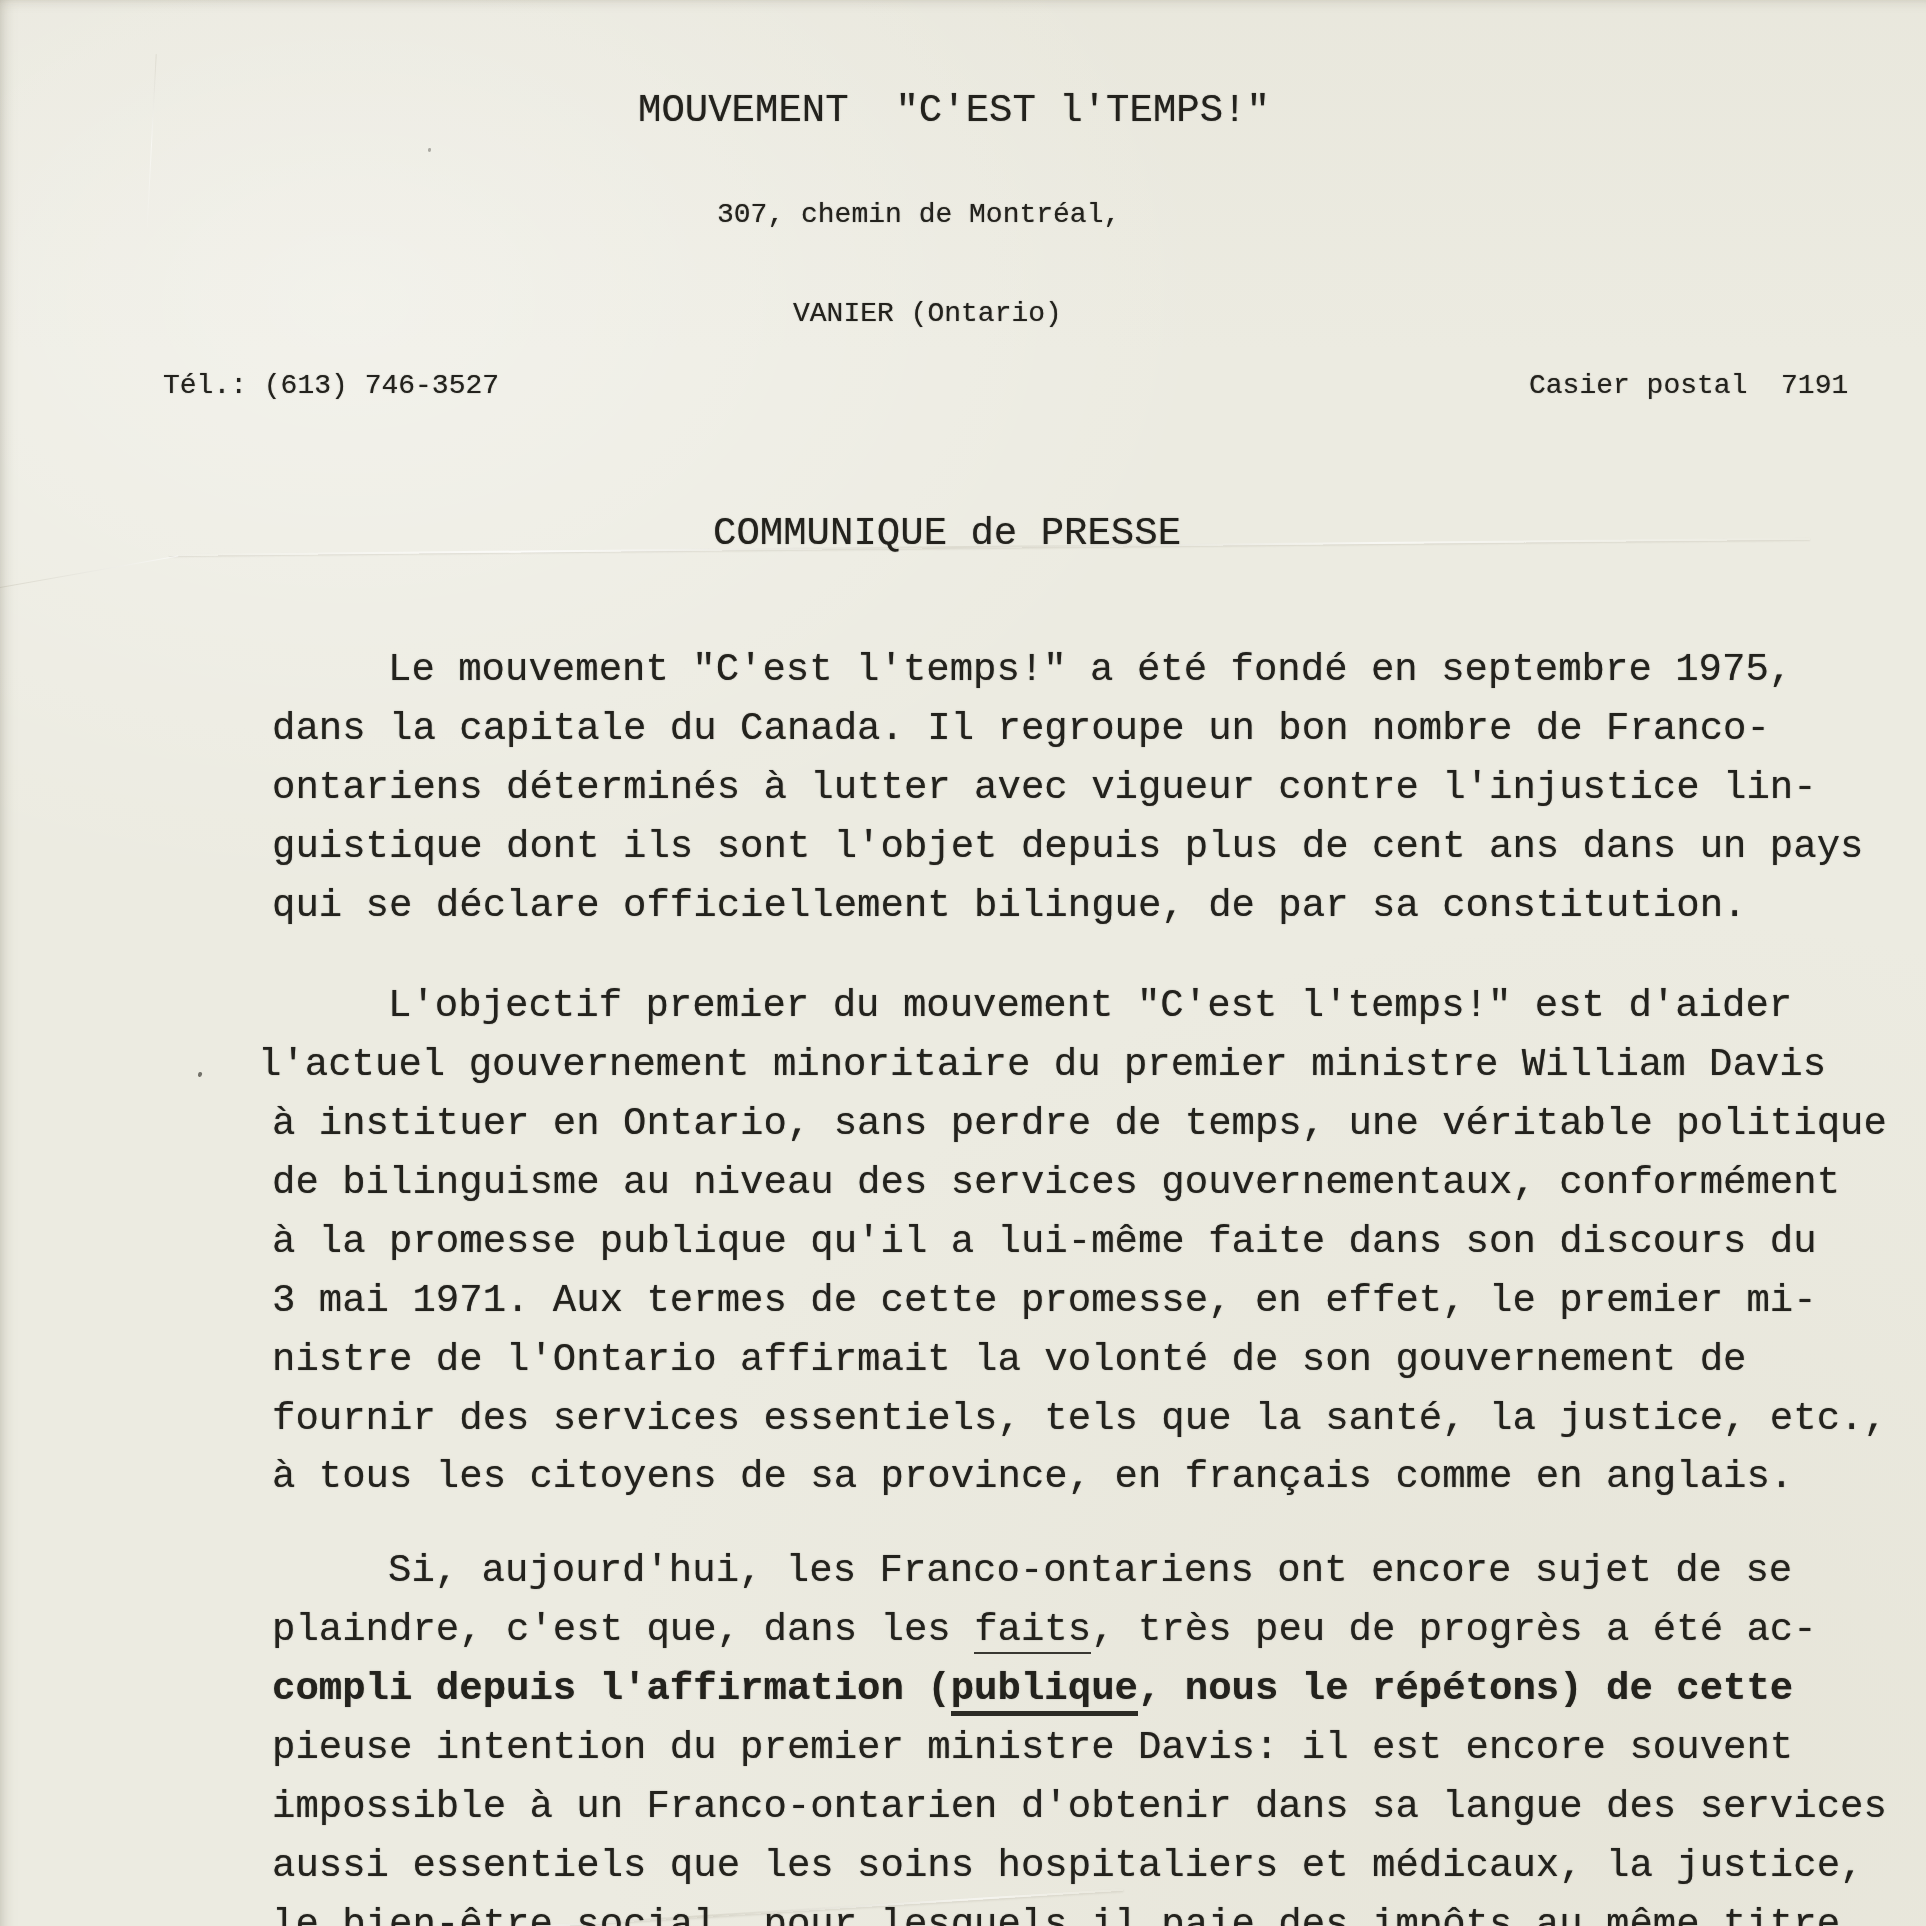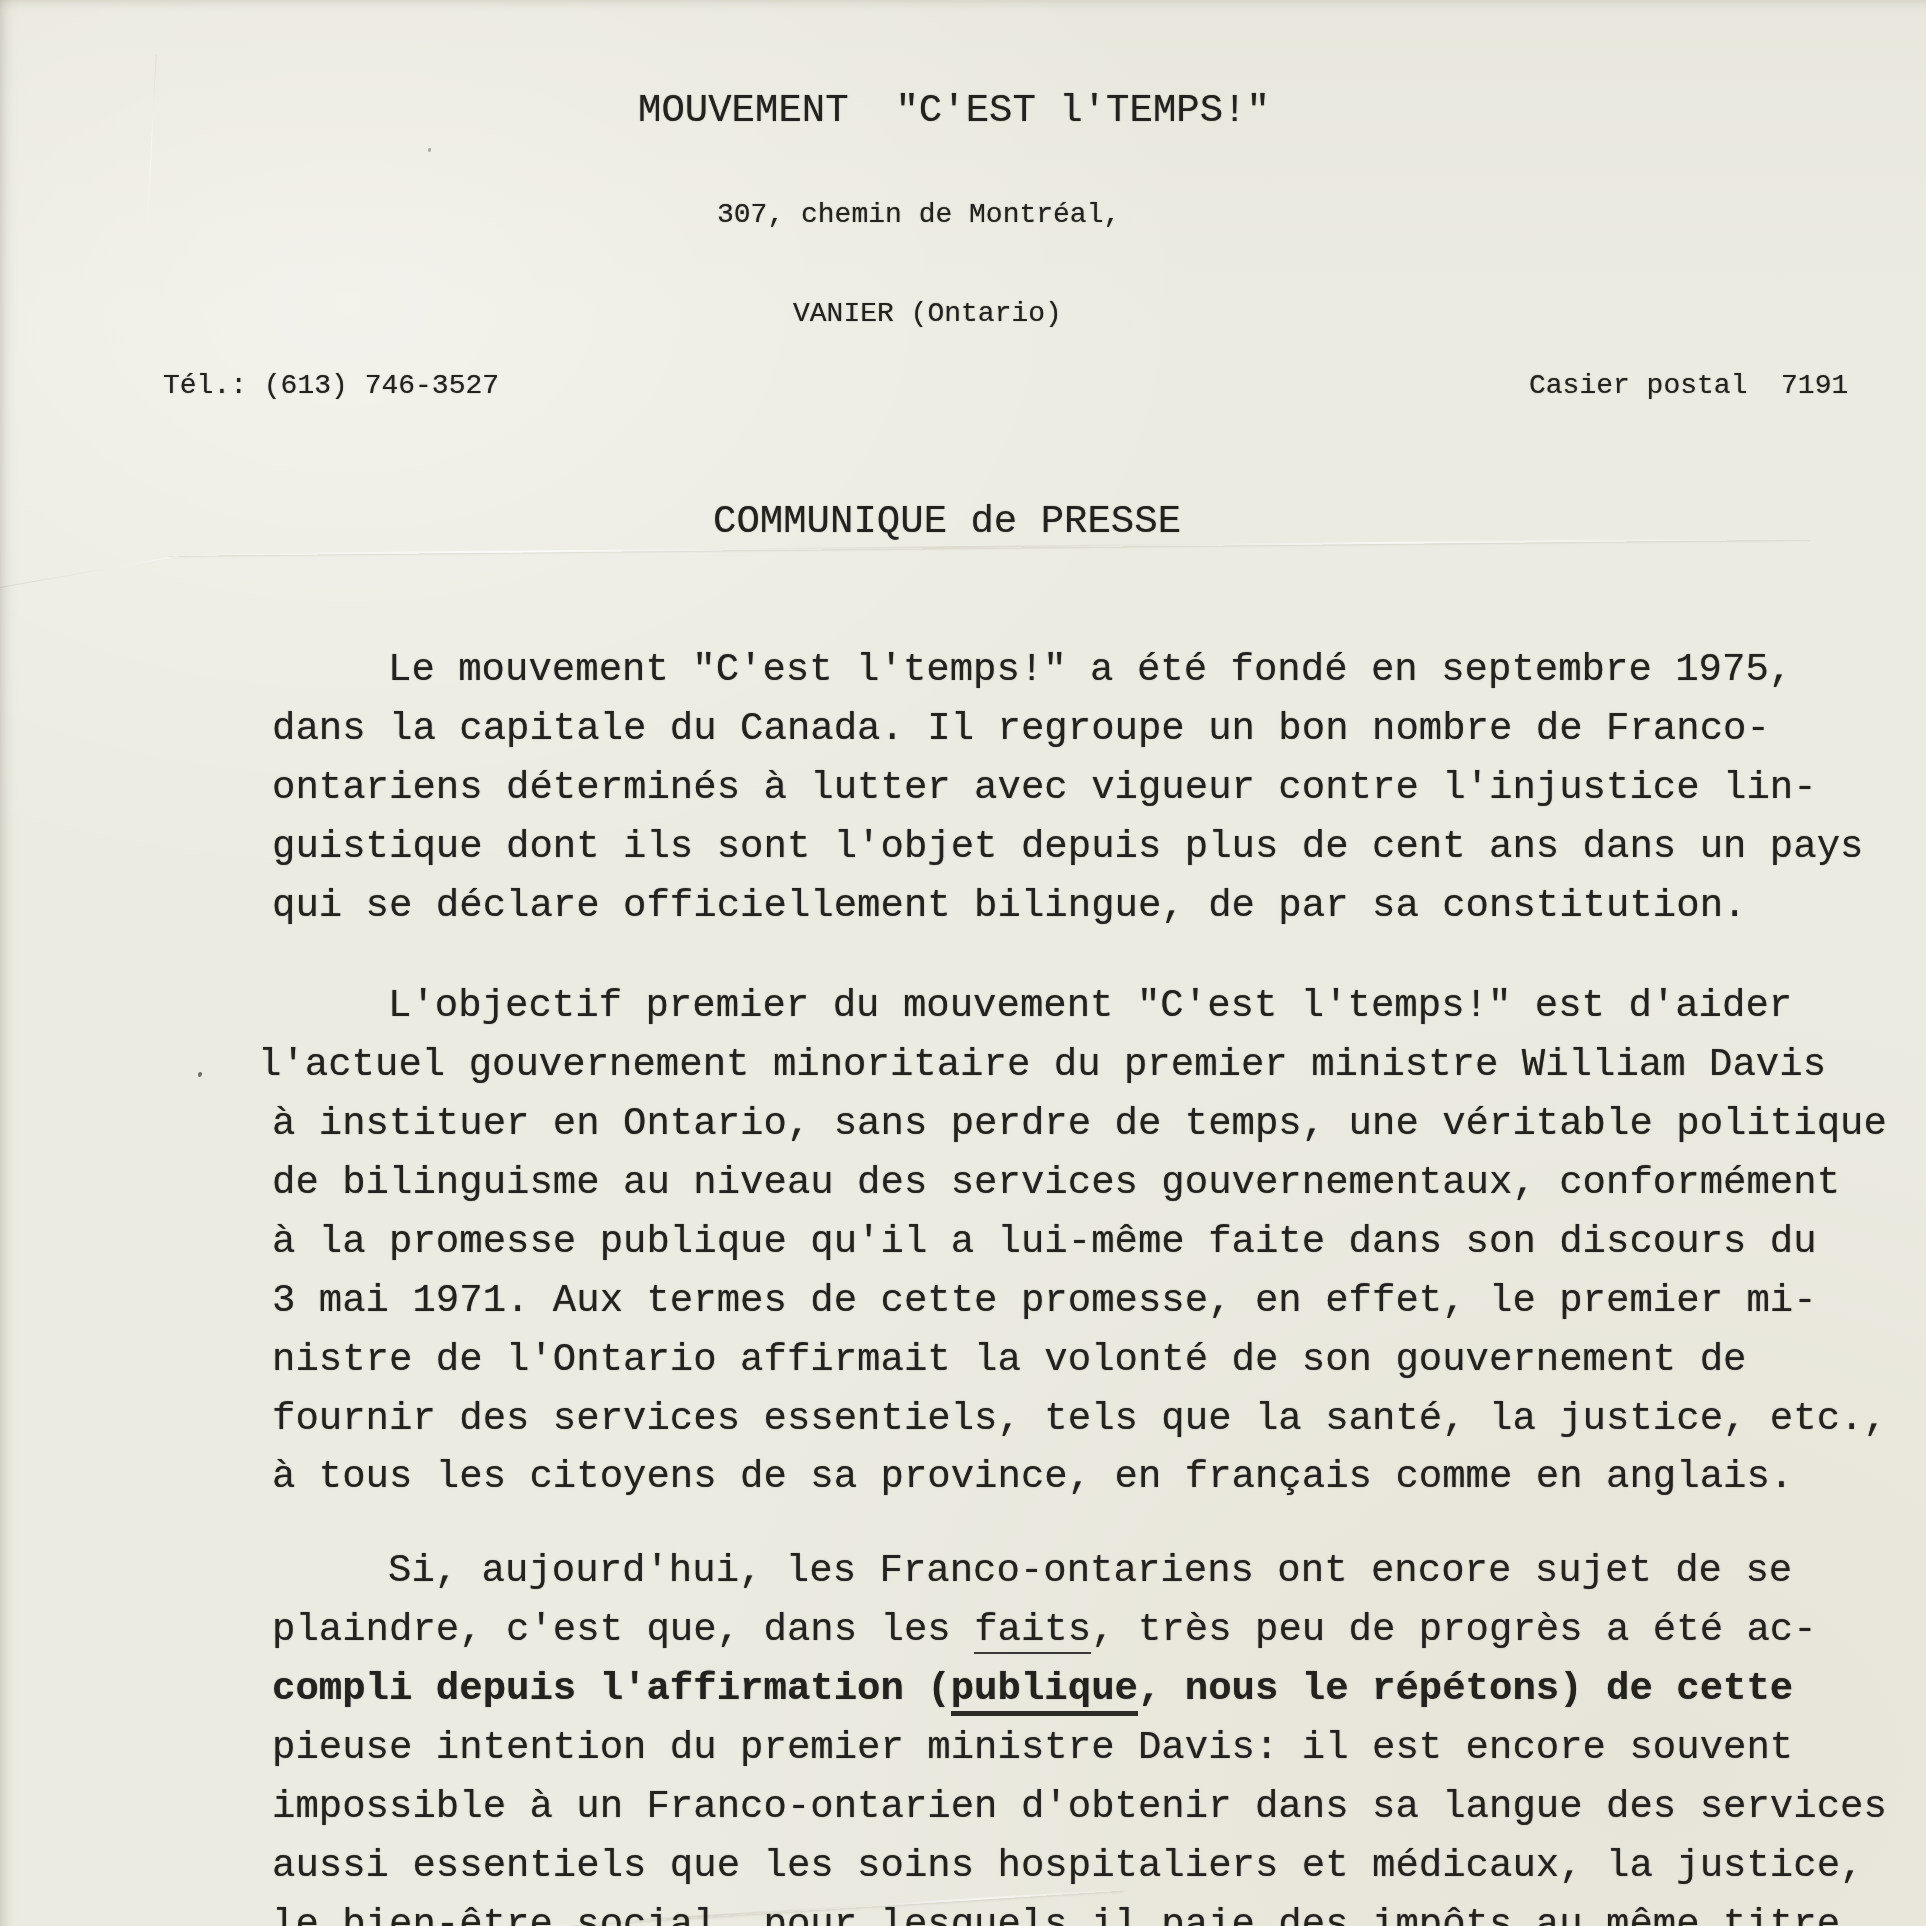--- a/index.html
+++ b/index.html
@@ -67,21 +67,21 @@
   <div class="crease" id="crease-corner"></div>
   <div class="speck" id="speck-1"></div>
 
   <div class="speck" id="speck-3"></div>
 
   <div class="txt pica" style="left:638px;top:92px;">MOUVEMENT  "C'EST l'TEMPS!"</div>
   <div class="txt elite" style="left:717px;top:198px;">307, chemin de Montréal,</div>
   <div class="txt elite" style="left:793px;top:275px;margin-top:22px;">VANIER (Ontario)</div>
   <div class="txt elite" style="left:163px;top:369px;">Tél.: (613) 746-3527</div>
   <div class="txt elite" style="left:1529px;top:369px;">Casier postal  7191</div>
-  <div class="txt pica" style="left:713px;top:503px;">COMMUNIQUE de PRESSE</div>
+  <div class="txt pica" style="left:713px;top:515px;">COMMUNIQUE de PRESSE</div>
 
   <div id="press-release-body">
       <div class="txt pica" style="left: 388px; top: 651px;"><span>Le mouvement "C'est l'temps!" a été fondé en septembre 1975,</span></div>
       <div class="txt pica" style="left: 272px; top: 710px;"><span>dans la capitale du Canada. Il regroupe un bon nombre de Franco-</span></div>
       <div class="txt pica" style="left: 272px; top: 769px;"><span>ontariens déterminés à lutter avec vigueur contre l'injustice lin-</span></div>
       <div class="txt pica" style="left: 272px; top: 828px;"><span>guistique dont ils sont l'objet depuis plus de cent ans dans un pays</span></div>
       <div class="txt pica" style="left: 272px; top: 887px;"><span>qui se déclare officiellement bilingue, de par sa constitution.</span></div>
       <div class="txt pica" style="left: 388px; top: 987px;"><span>L'objectif premier du mouvement "C'est l'temps!" est d'aider</span></div>
       <div class="txt pica" style="left: 258px; top: 1046px;"><span>l'actuel gouvernement minoritaire du premier ministre William Davis</span></div>
       <div class="txt pica" style="left: 272px; top: 1105px;"><span>à instituer en Ontario, sans perdre de temps, une véritable politique</span></div>

